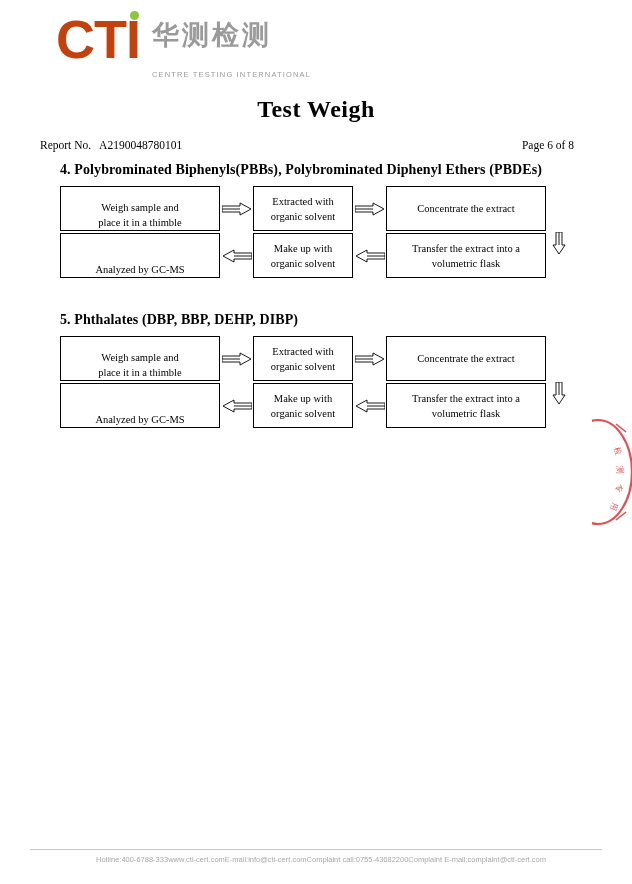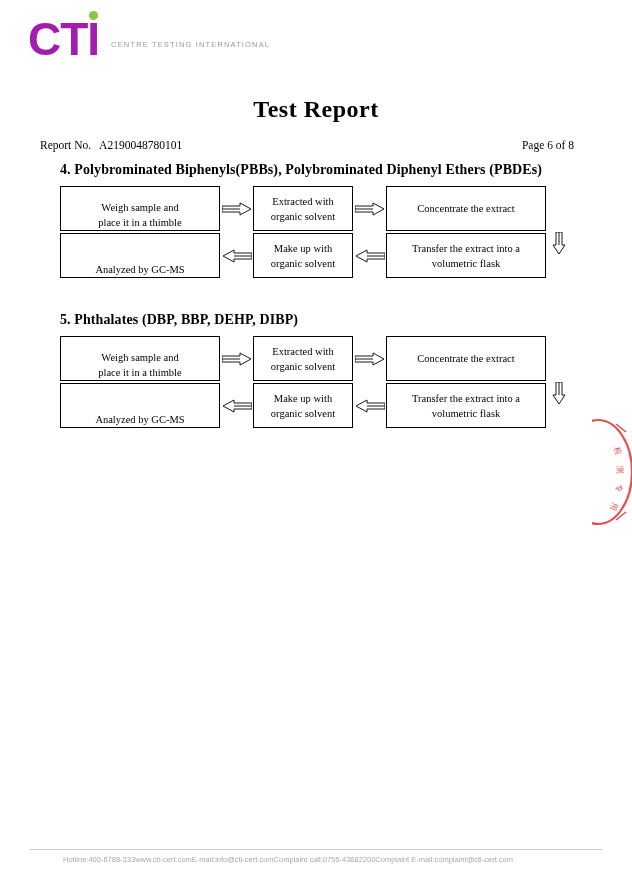--- a/index.html
+++ b/index.html
@@ -20,26 +20,27 @@
   .logo-block {
     position: absolute;
     left: 28px;
     top: 18px;
     display: flex;
     align-items: flex-start;
   }
   .logo-cti {
     font-family: "Liberation Sans", sans-serif;
     font-weight: bold;
-    font-size: 46px;
+    font-size: 54px;
     letter-spacing: -1px;
-    color: #a21caf;
+    color: #c2410c;
     line-height: 42px;
     position: relative;
     padding-right: 4px;
+    margin-left: 28px;
   }
   .logo-dot {
     position: absolute;
     right: 5px;
     top: -7px;
     width: 9px;
     height: 9px;
     border-radius: 50%;
     background: #8cc63f;
   }
@@ -160,41 +161,42 @@
     width: 572px;
     height: 1px;
     background: #c8c8c8;
   }
   .footer {
     position: absolute;
     left: 30px;
     top: 855px;
     width: 516px;
     display: flex;
-    justify-content: center;
+    justify-content: flex-end;
     font-family: "Liberation Sans", sans-serif;
     font-size: 7.5px;
     color: #a8a8a8;
     white-space: nowrap;
   }
 </style>
 </head>
 <body>
 
 <div class="logo-block">
   <div class="logo-cti">
     <span>CTI</span>
     <span class="logo-dot"></span>
   </div>
   <div class="logo-right">
+    <div class="logo-cn">华测检测</div>
     <div class="logo-en">CENTRE TESTING INTERNATIONAL</div>
   </div>
 </div>
 
-<div class="doc-title">Test Report</div>
+<div class="doc-title">Test Weigh</div>
 
 <div class="meta-row">
   <div class="meta-left">
     <span class="meta-label">Report No.</span>
     <span>A2190048780101</span>
   </div>
   <div>Page 6 of 8</div>
 </div>
 
 <div class="section" style="top:162px;">

